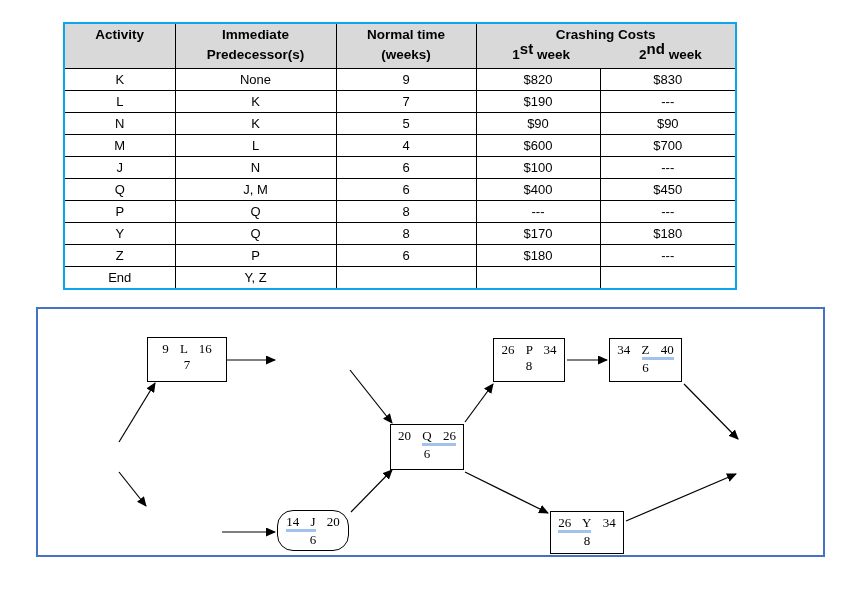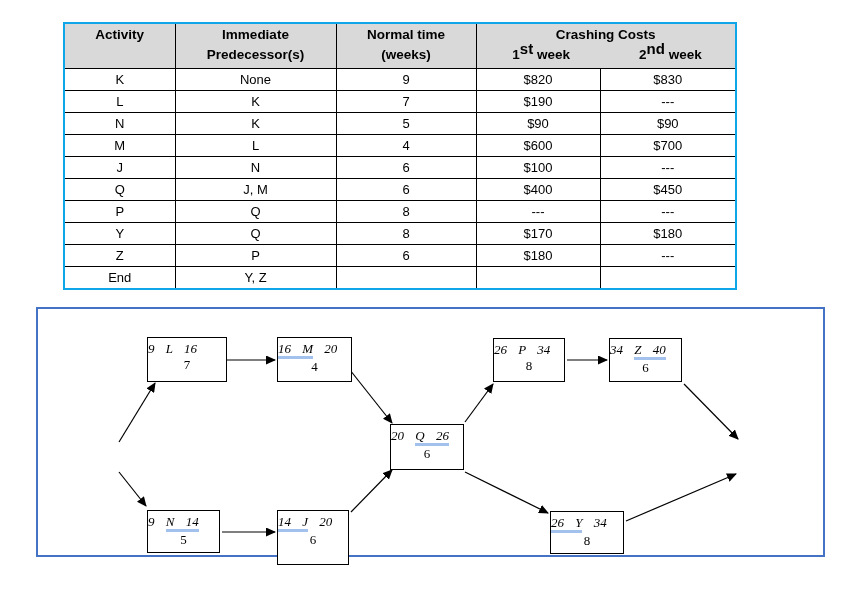--- a/index.html
+++ b/index.html
@@ -29,21 +29,21 @@
   
   .diagram{
     position:absolute;left:36px;top:307px;width:789px;height:250px;
     box-sizing:border-box;border:2px solid var(--border-blue,#4472C4);background:#fff;
   }
   .diagram svg{position:absolute;left:0;top:0;}
   .node{
     position:absolute;box-sizing:border-box;border:1px solid #000;background:#fff;
     font-family:"Liberation Serif","DejaVu Serif",serif;font-size:13px;color:#000;
   }
-  .node .l1{text-align:left;word-spacing:8px;line-height:16px;padding-top:3px;white-space:nowrap;font-style:italic;}
+  .node .l1{text-align:center;word-spacing:8px;line-height:16px;padding-top:3px;white-space:nowrap;}
   .node .l2{text-align:center;line-height:16px;}
   .u{
     display:inline-block;line-height:14px;
     border-bottom:3px solid var(--underline,#a2c1ec);
   }
 </style>
 </head>
 <body>
 
 <table class="crash">
@@ -166,29 +166,21 @@
       <line x1="427" y1="113" x2="455" y2="75" stroke="#000" stroke-width="1.2" marker-end="url(#arrowhead)"></line>
       <line x1="427" y1="163" x2="510" y2="204" stroke="#000" stroke-width="1.2" marker-end="url(#arrowhead)"></line>
       <line x1="529" y1="51" x2="569" y2="51" stroke="#000" stroke-width="1.2" marker-end="url(#arrowhead)"></line>
       <line x1="646" y1="75" x2="700" y2="130" stroke="#000" stroke-width="1.2" marker-end="url(#arrowhead)"></line>
       <line x1="588" y1="212" x2="698" y2="165" stroke="#000" stroke-width="1.2" marker-end="url(#arrowhead)"></line>
     </svg>
     <div class="node" style="left: 109px; top: 28px; width: 80px; height: 45px;">
       <div class="l1"><span>9 L 16</span></div>
       <div class="l2">7</div>
     </div>
-    <div class="node" style="left: 239px; top: 28px; width: 75px; height: 45px;">
-      <div class="l1"><span class="u">16 M</span> <span>20</span></div>
-      <div class="l2">4</div>
-    </div>
-    <div class="node" style="left: 109px; top: 201px; width: 73px; height: 43px;">
-      <div class="l1"><span>9</span> <span class="u">N 14</span></div>
-      <div class="l2">5</div>
-    </div>
-    <div class="node" style="left: 239px; top: 201px; width: 72px; height: 55px;">
+    <div class="node" style="left: 239px; top: 201px; width: 72px; height: 41px; border-radius: 16px;">
       <div class="l1"><span class="u">14 J</span> <span>20</span></div>
       <div class="l2">6</div>
     </div>
     <div class="node" style="left: 352px; top: 115px; width: 74px; height: 46px;">
       <div class="l1"><span>20</span> <span class="u">Q 26</span></div>
       <div class="l2">6</div>
     </div>
     <div class="node" style="left: 455px; top: 29px; width: 72px; height: 44px;">
       <div class="l1"><span>26 P 34</span></div>
       <div class="l2">8</div>

